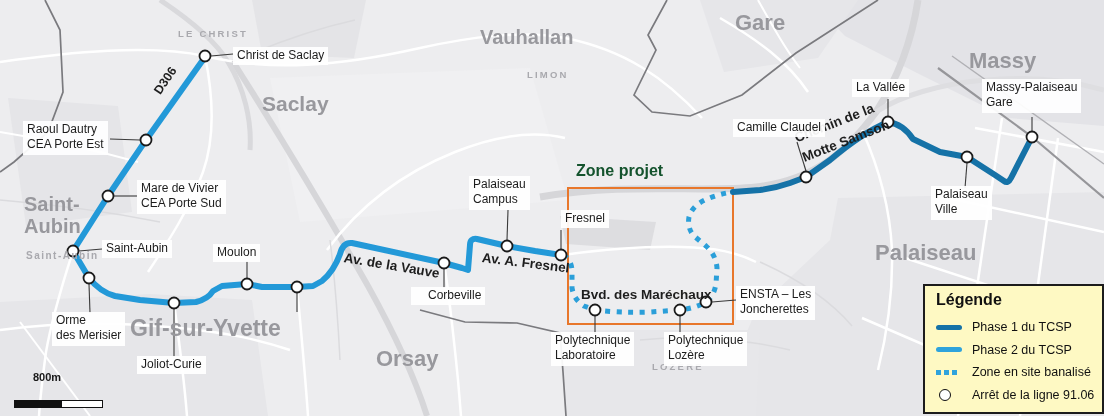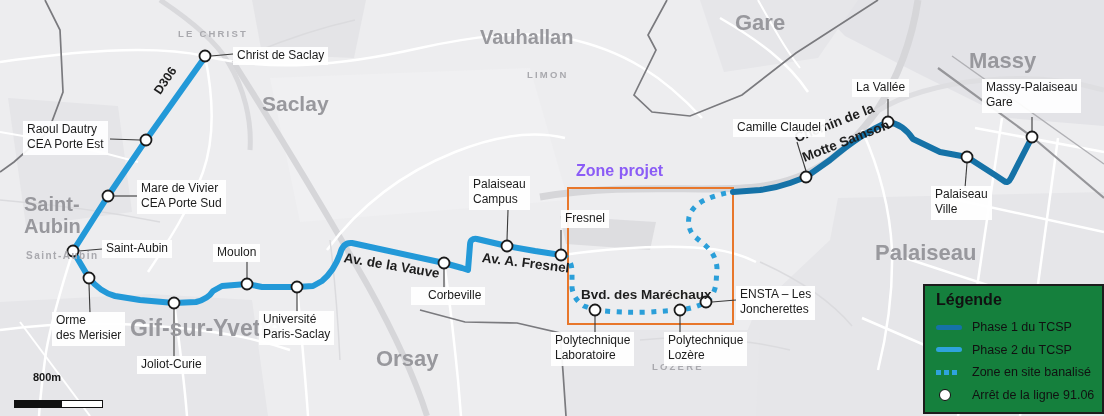--- a/index.html
+++ b/index.html
@@ -11,23 +11,23 @@
        line-height:1.28;padding:1px 4px 2px;white-space:nowrap;z-index:6;}
   .lbl span{display:block;}
   
   .place{position:absolute;color:#98989D;font-weight:bold;white-space:nowrap;z-index:3;line-height:1.12;}
   .tiny{position:absolute;color:#A9A9AE;font-size:9.5px;font-weight:bold;letter-spacing:2.2px;
         white-space:nowrap;z-index:3;}
   
   .street{position:absolute;color:#1e1e1e;font-weight:bold;font-size:13.5px;white-space:nowrap;
           transform-origin:left center;z-index:5;}
   .street span{display:block;}
-  .zone-label{position:absolute;left:576px;top:162px;color:#8b5cf6;font-weight:bold;font-size:16px;z-index:5;}
-  
-  .legend{position:absolute;left:923px;top:284px;width:181px;height:130px;background:#15803d;
+  .zone-label{position:absolute;left:576px;top:162px;color:#14532d;font-weight:bold;font-size:16px;z-index:5;}
+  
+  .legend{position:absolute;left:923px;top:284px;width:181px;height:130px;background:#fef9c3;
           border:2px solid #1c1c1c;box-sizing:border-box;padding:5px 0 0 11px;z-index:8;}
   .legend-title{font-weight:bold;font-size:16px;color:#111;margin:0 0 7px 0;}
   .legend-row{display:flex;align-items:center;height:22.5px;}
   .swatch{width:27px;flex:0 0 27px;display:flex;align-items:center;justify-content:flex-start;margin-right:9px;}
   .sw-line{width:26px;height:5px;border-radius:2.5px;}
   .sw-dots{display:flex;gap:3px;}
   .sw-dots i{width:5px;height:5px;display:block;}
   .sw-circ{width:10px;height:10px;border:1.8px solid #111;border-radius:50%;background:#fff;margin-left:3px;}
   .legend-row-label{font-size:12.5px;color:#111;white-space:nowrap;}
   
@@ -198,24 +198,20 @@
   <div class="lbl" style="left:52px;top:312px;">
       <span>Orme</span>
       <span>des Merisier</span>
     </div>
   <div class="lbl" style="left:137px;top:356px;">
       <span>Joliot-Curie</span>
     </div>
   <div class="lbl" style="left:213px;top:244px;">
       <span>Moulon</span>
     </div>
-  <div class="lbl" style="left:259px;top:311px;">
-      <span>Université</span>
-      <span>Paris-Saclay</span>
-    </div>
   <div class="lbl" style="left:411px;top:287px;padding-left:17px;">
       <span>Corbeville</span>
     </div>
   <div class="lbl" style="left:469px;top:176px;">
       <span>Palaiseau</span>
       <span>Campus</span>
     </div>
   <div class="lbl" style="left:533px;top:210px;margin-left:28px;">
       <span>Fresnel</span>
     </div>

